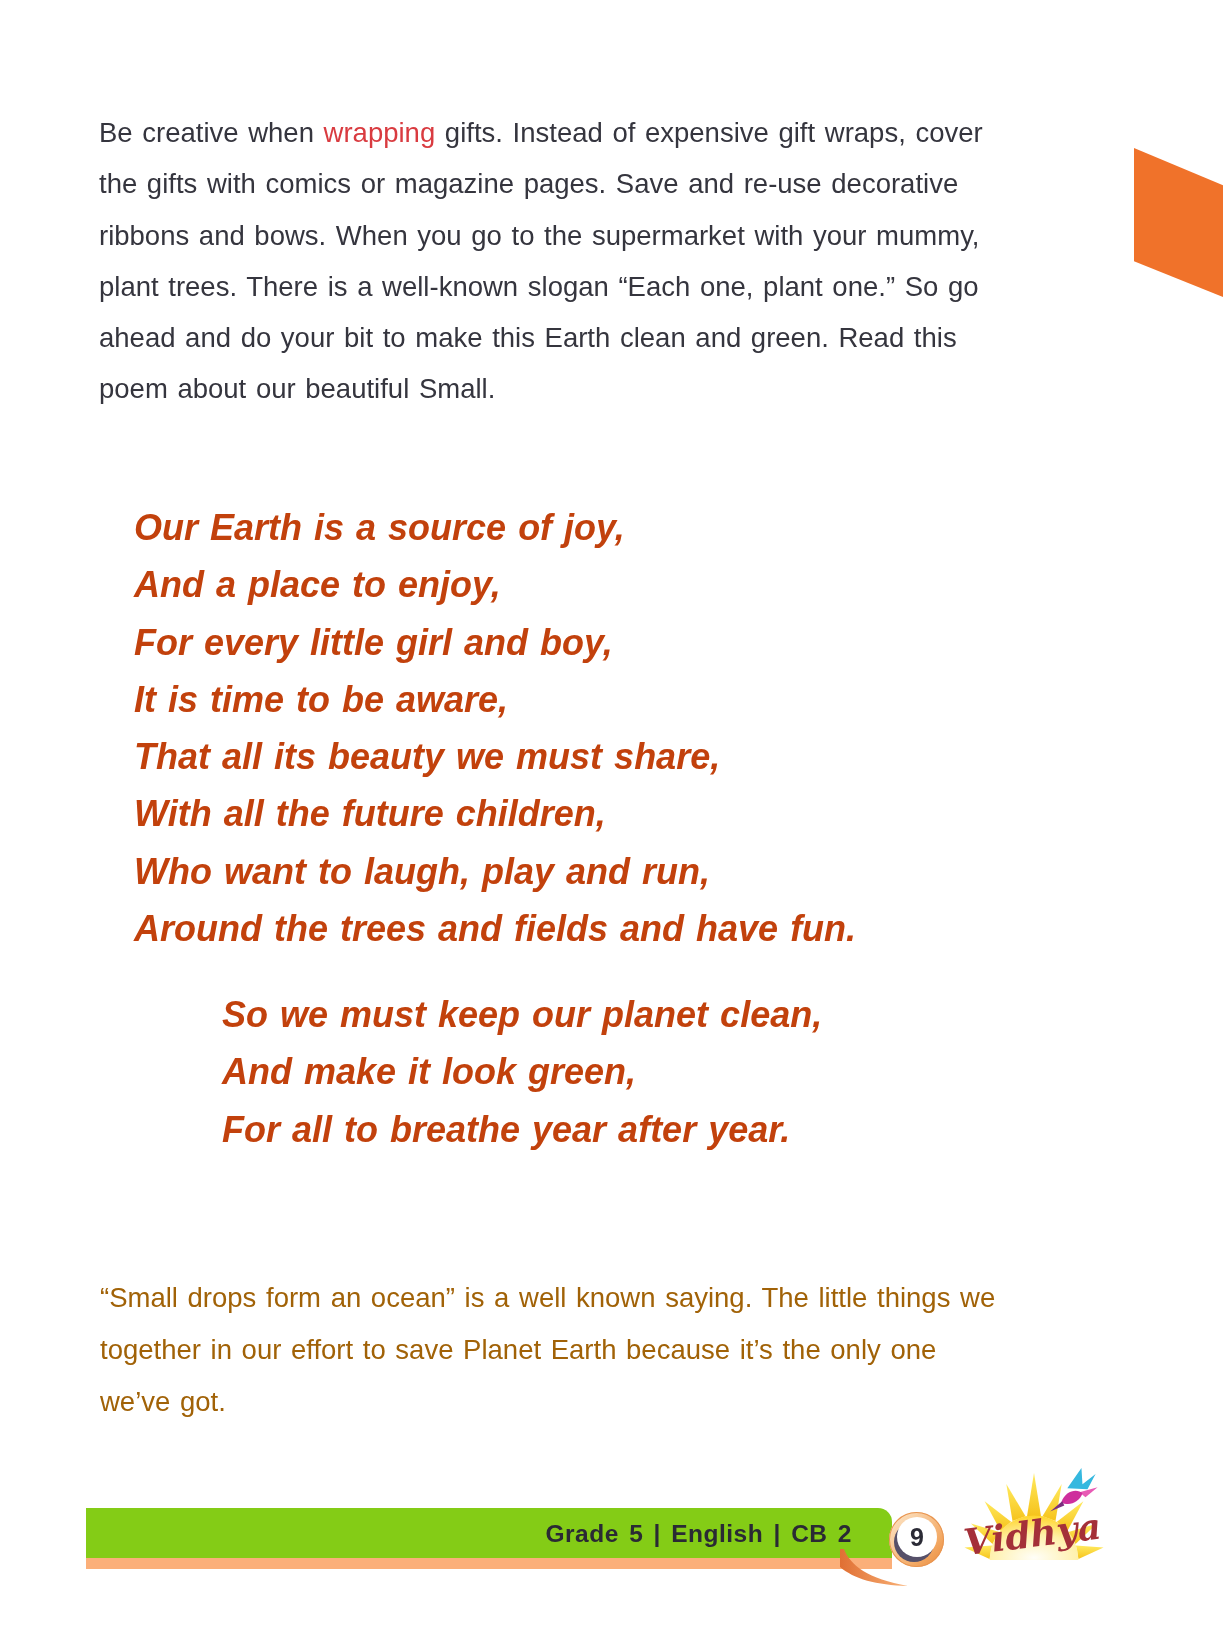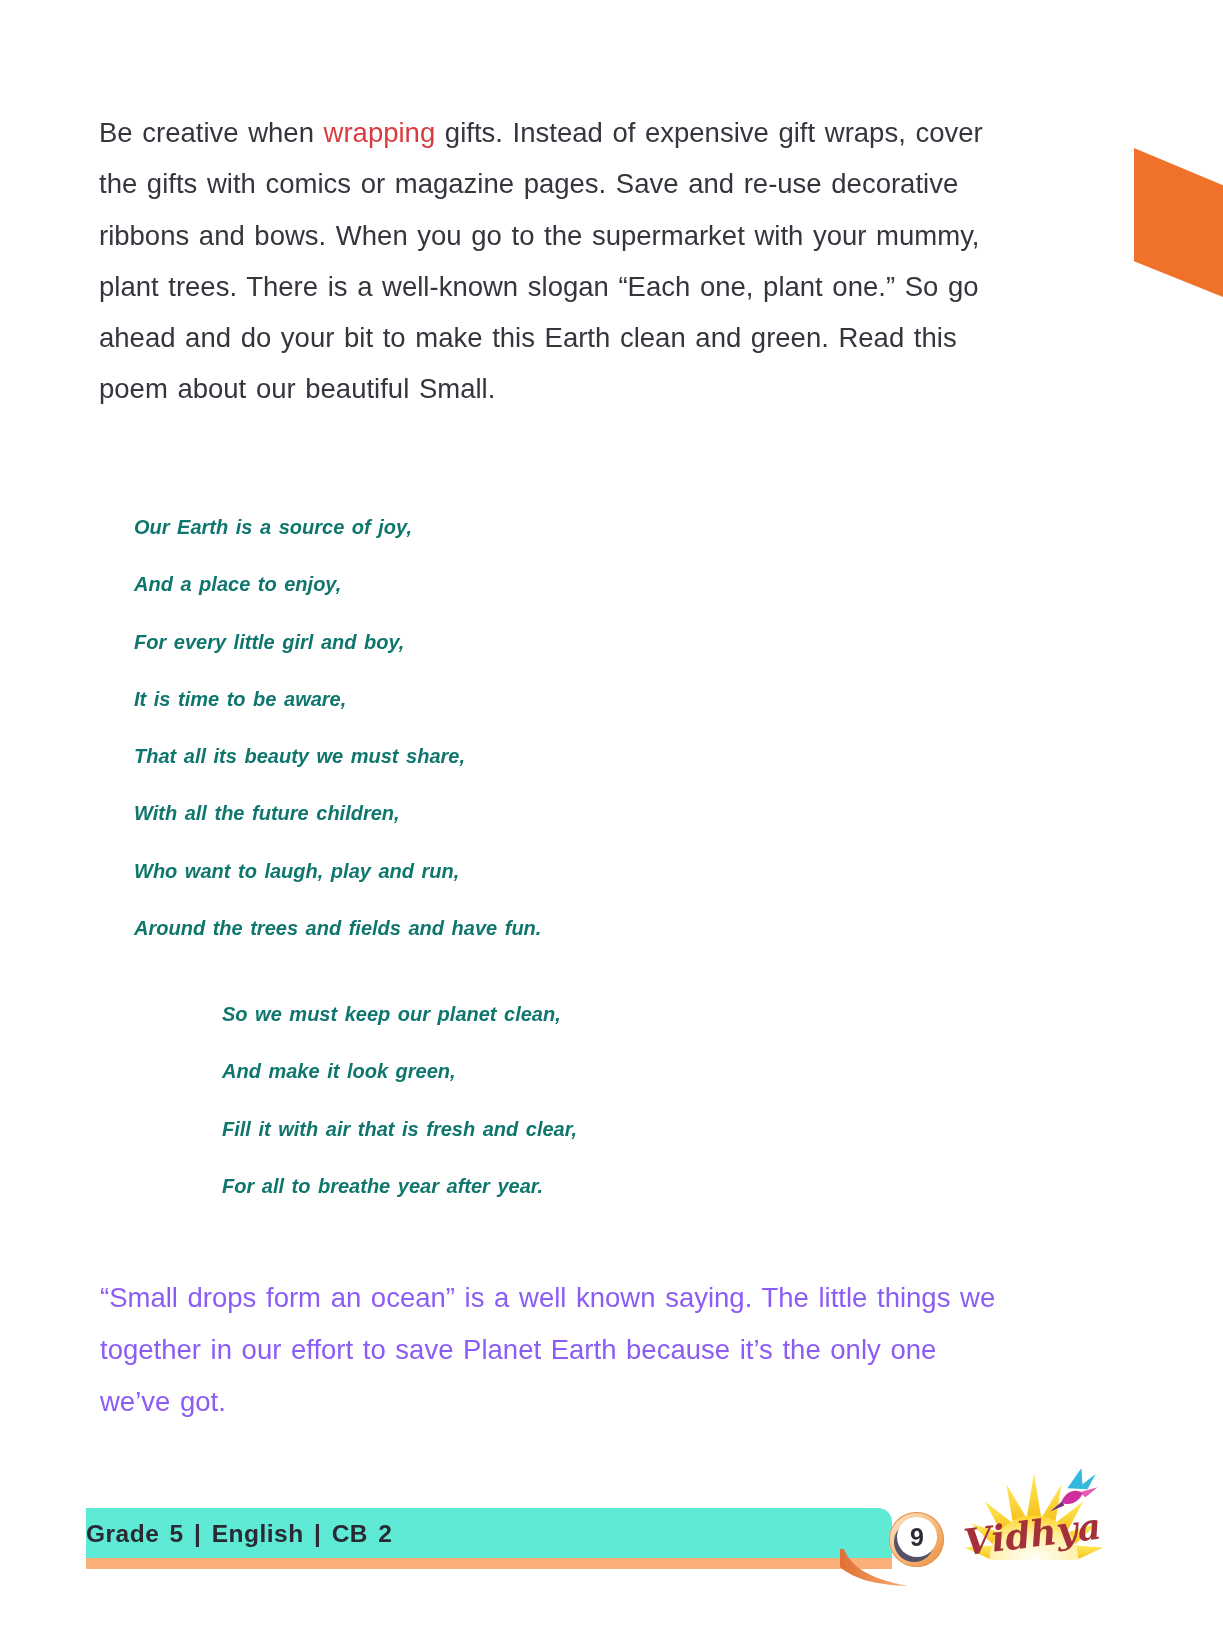--- a/index.html
+++ b/index.html
@@ -20,38 +20,38 @@
   
   .intro{
     position:absolute;left:99px;top:107px;width:1010px;
     font-size:27.5px;line-height:51.3px;
     color:#35353E;word-spacing:2px;
   }
   .intro .red{color:#D93B40;}
   
   .stanza{
     position:absolute;
-    font-size:20px;line-height:57.3px;
+    font-size:36px;line-height:57.3px;
     font-weight:bold;font-style:italic;
-    color:#0f766e;word-spacing:2px;
+    color:#c2410c;word-spacing:2px;
   }
   .stanza1{left:134px;top:499px;width:800px;}
   .stanza2{left:222px;top:986px;width:760px;}
   
   .closing{
     position:absolute;left:100px;top:1272px;width:1010px;
     font-size:27.5px;line-height:52px;
-    color:#8b5cf6;word-spacing:2px;
+    color:#a16207;word-spacing:2px;
   }
   
   .footer-bar{
     position:absolute;left:86px;top:1508px;width:806px;height:52px;
-    background:#5eead4;
+    background:#84cc16;
     border-top-right-radius:14px;
-    display:flex;align-items:center;
+    display:flex;align-items:center;justify-content:flex-end;
     padding-right:40px;box-sizing:border-box;
   }
   .footer-label{
     font-size:24.5px;font-weight:bold;color:#2A2A34;
     letter-spacing:0.5px;word-spacing:3px;
   }
   .footer-strip{
     position:absolute;left:86px;top:1558px;width:806px;height:11px;
     background:#FBAF79;
   }
@@ -101,21 +101,20 @@
     <div>It is time to be aware,</div>
     <div>That all its beauty we must share,</div>
     <div>With all the future children,</div>
     <div>Who want to laugh, play and run,</div>
     <div>Around the trees and fields and have fun.</div>
   </div>
 
   <div class="stanza stanza2">
     <div>So we must keep our planet clean,</div>
     <div>And make it look green,</div>
-    <div>Fill it with air that is fresh and clear,</div>
     <div>For all to breathe year after year.</div>
   </div>
 
   <div class="closing">
     <div>“Small drops form an ocean” is a well known saying. The little things we</div>
     <div>together in our effort to save Planet Earth because it’s the only one</div>
     <div>we’ve got.</div>
   </div>
 
   <div class="footer-bar">

